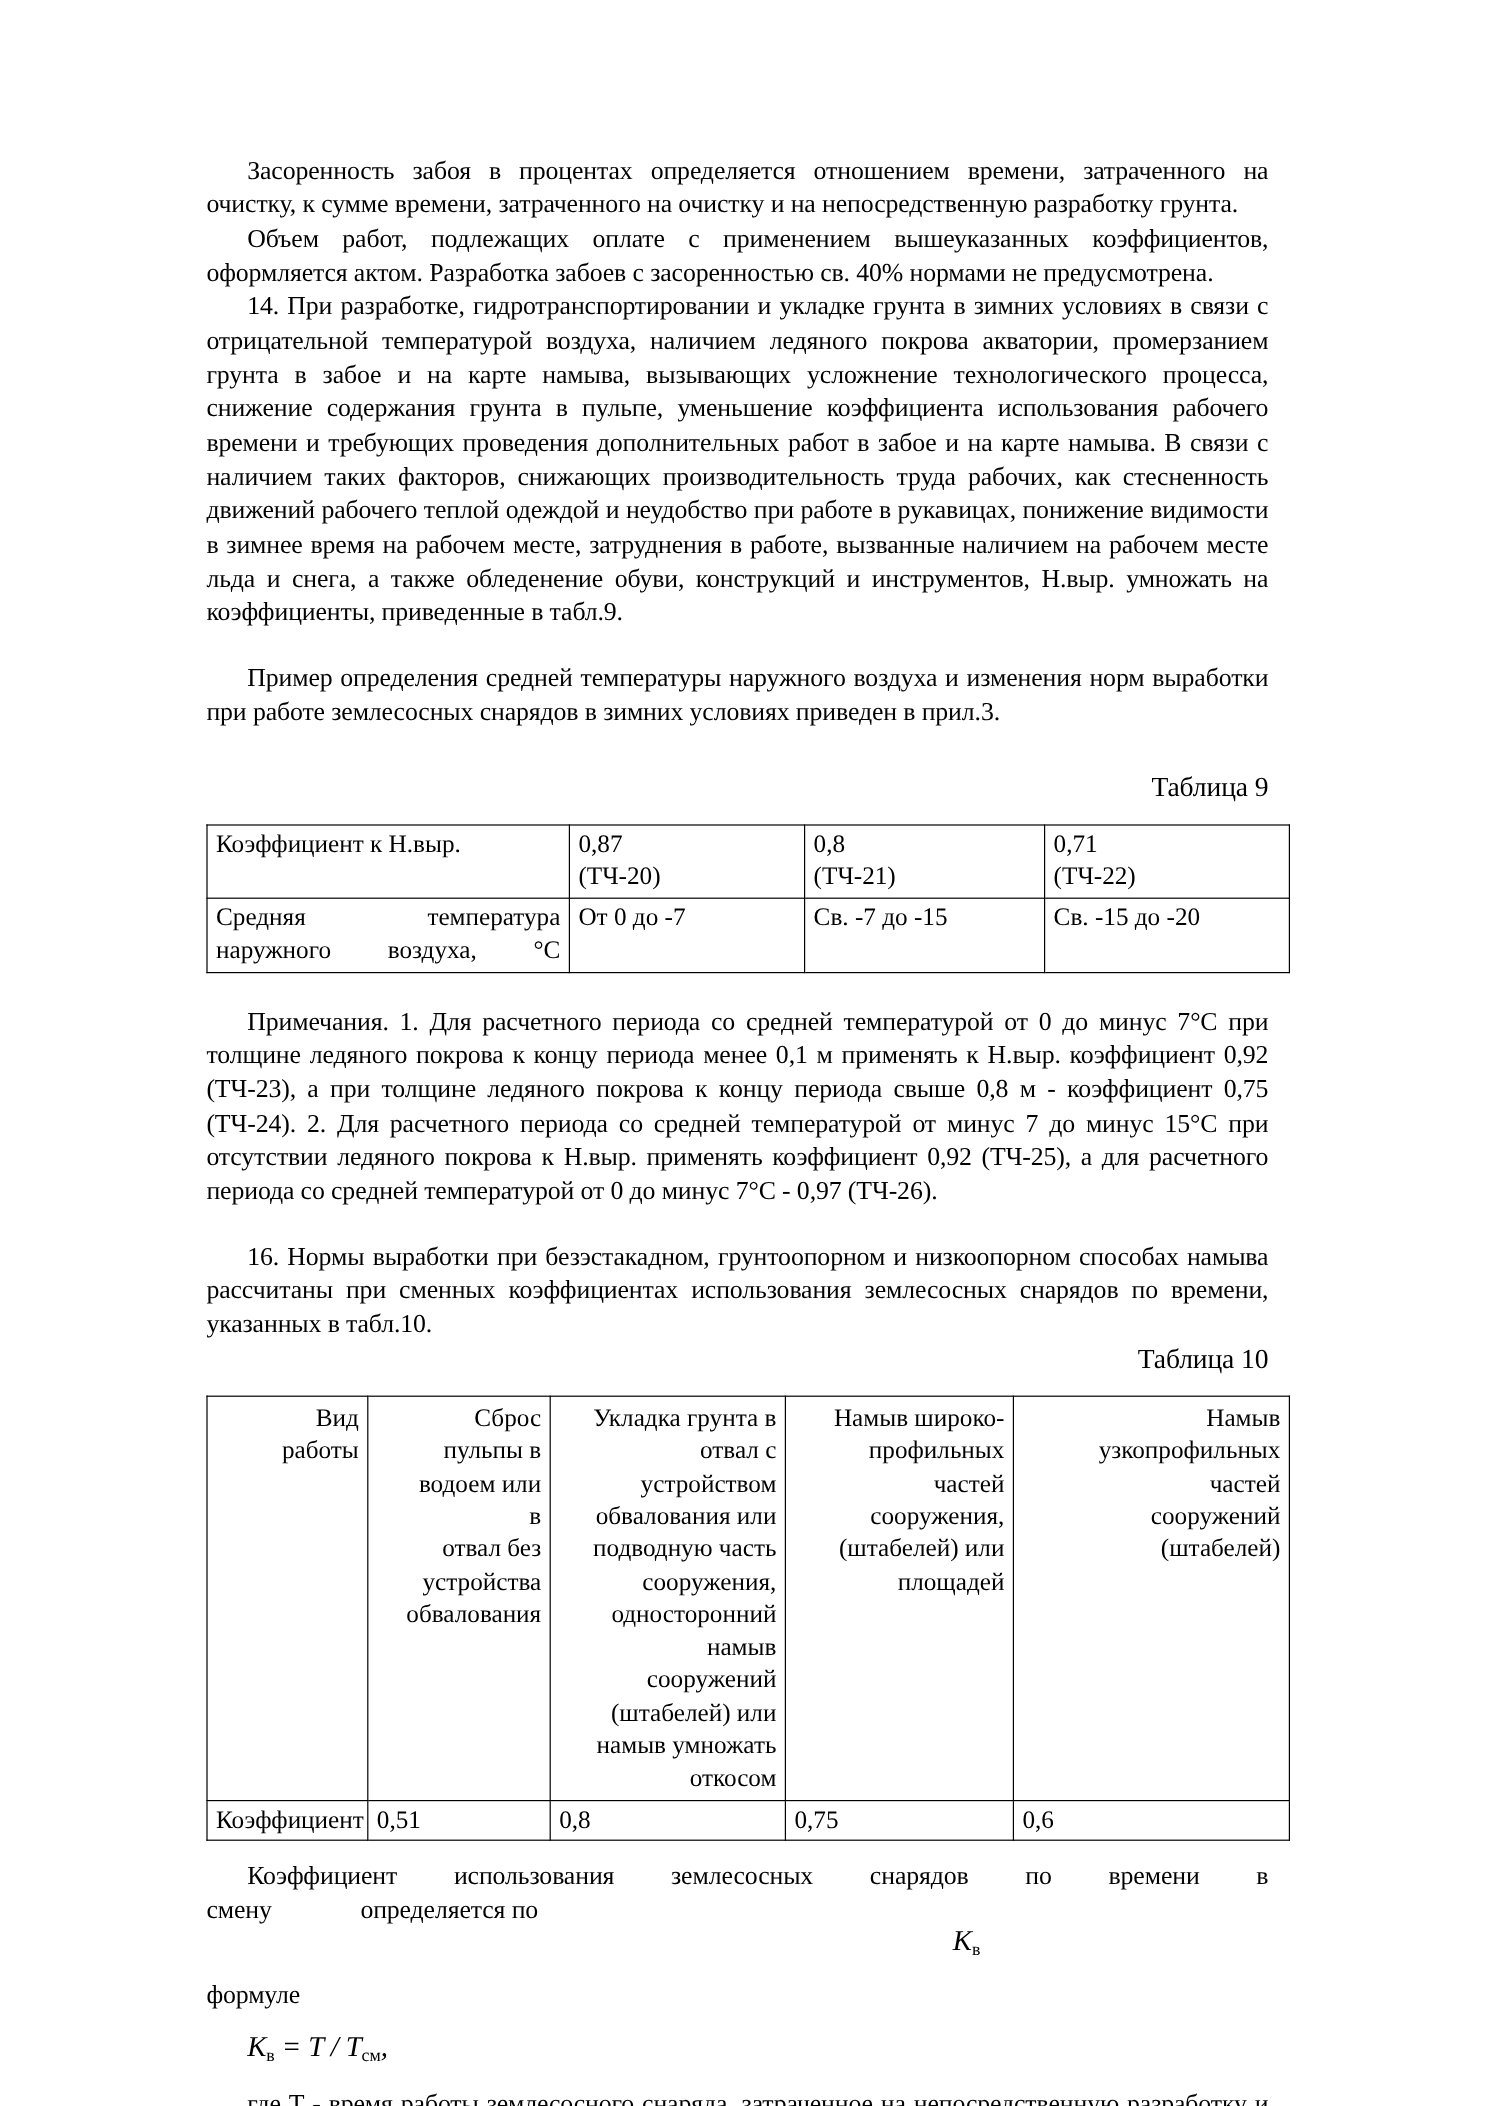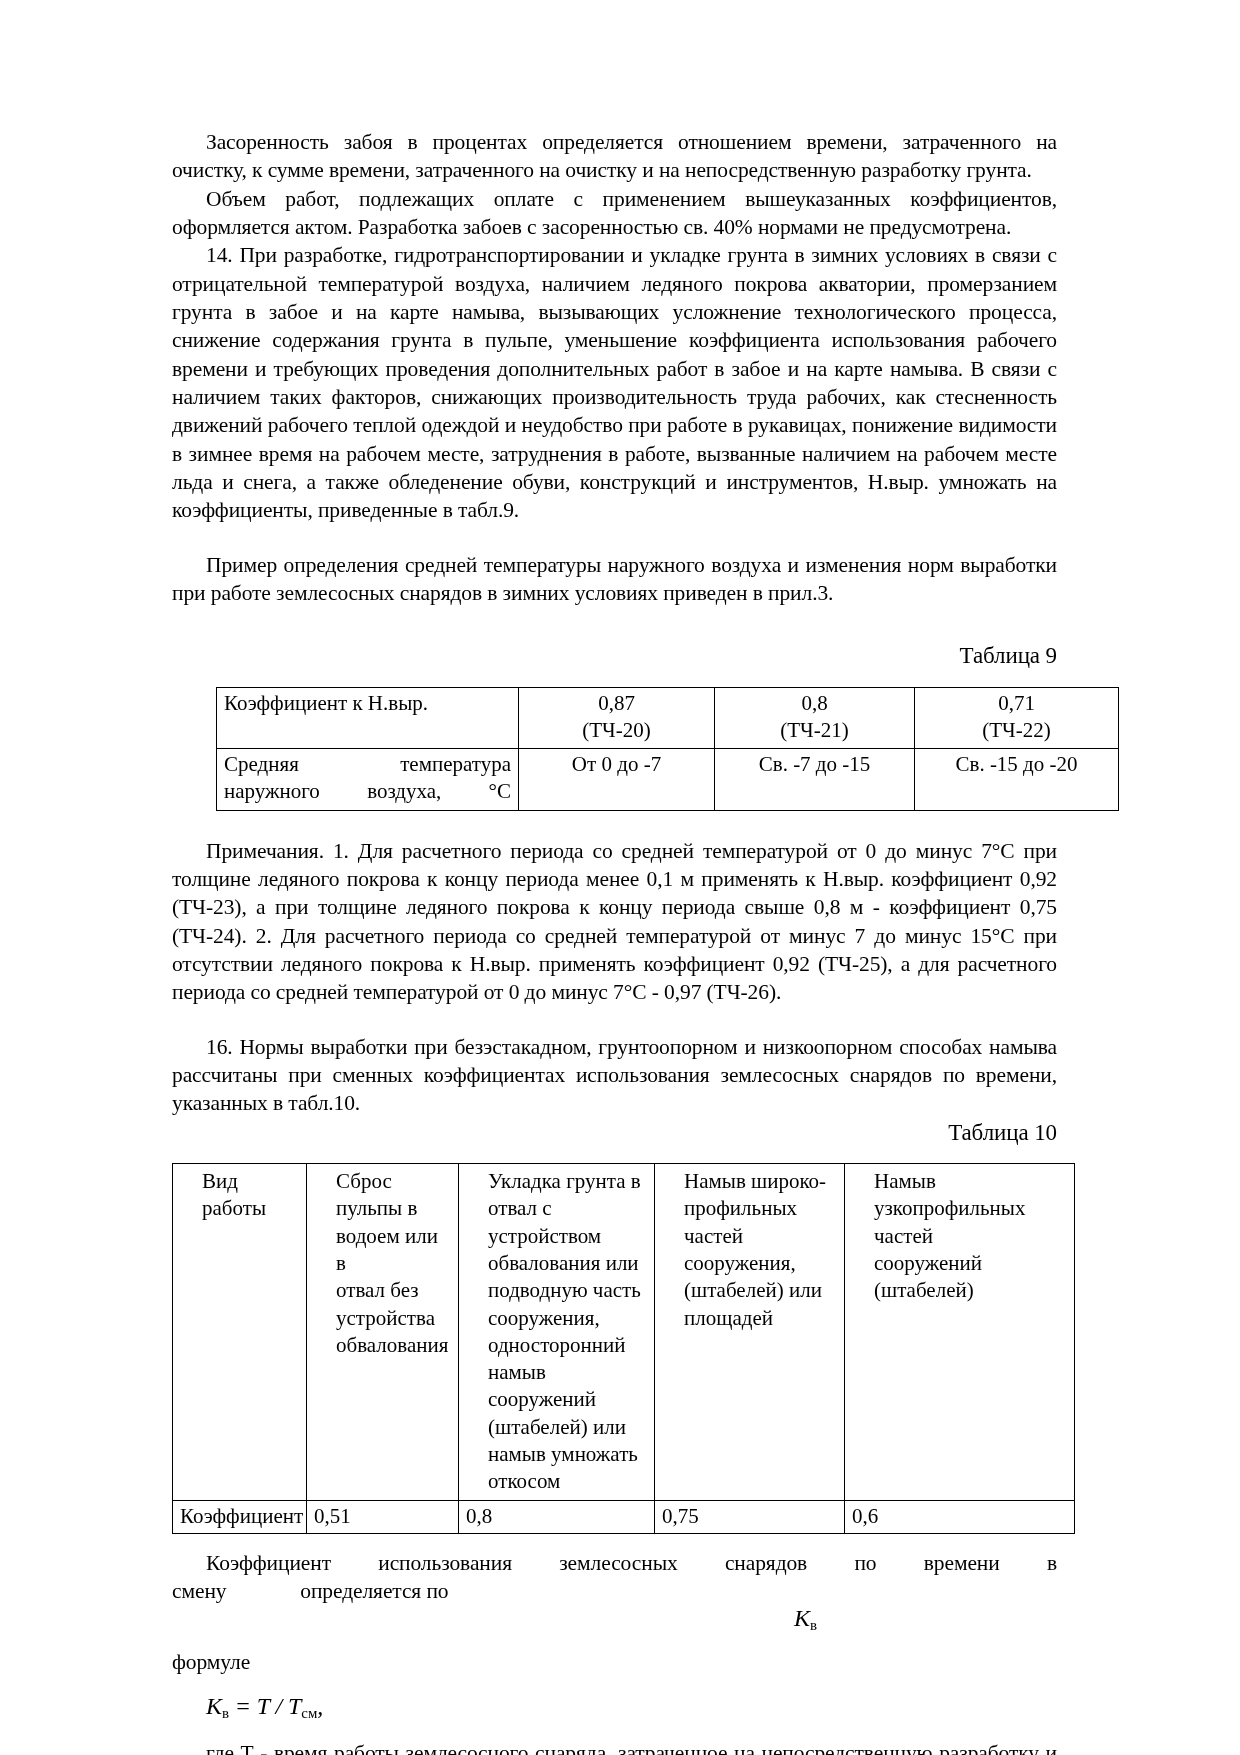--- a/index.html
+++ b/index.html
@@ -45,38 +45,38 @@
     width: 100%;
     table-layout: fixed;
     font-size: 21px;
     line-height: 1.3;
   }
   table.doc td {
     border: 1.6px solid #000000;
     padding: 2px 7px 4px 7px;
     vertical-align: top;
   }
-  td.ctr { text-align: center; }
+  td.ctr { }
   td.lft { text-align: left; }
   td.just { text-align: justify; text-align-last: justify; }
   
-  table.t9 { margin-top: 0; margin-left: 44px; }
+  table.t9 { margin-top: 0; }
   table.t9 col.c0 { width: 302px; }
   table.t9 col.c1 { width: 196px; }
   table.t9 col.c2 { width: 200px; }
   table.t9 col.c3 { width: 204px; }
   table.t9 td { height: 27px; }
   
   table.t10 col.d0 { width: 134px; }
   table.t10 col.d1 { width: 152px; }
   table.t10 col.d2 { width: 196px; }
   table.t10 col.d3 { width: 190px; }
   table.t10 col.d4 { width: 230px; }
   table.t10 td.hd {
-    text-align: left;
+    text-align: right;
     vertical-align: top;
     padding-top: 4px;
     height: 216px;
     padding-left: 29px;
   }
   table.t10 td.val {
     text-align: left;
     height: 27px;
     padding-top: 2px;
     padding-bottom: 3px;

